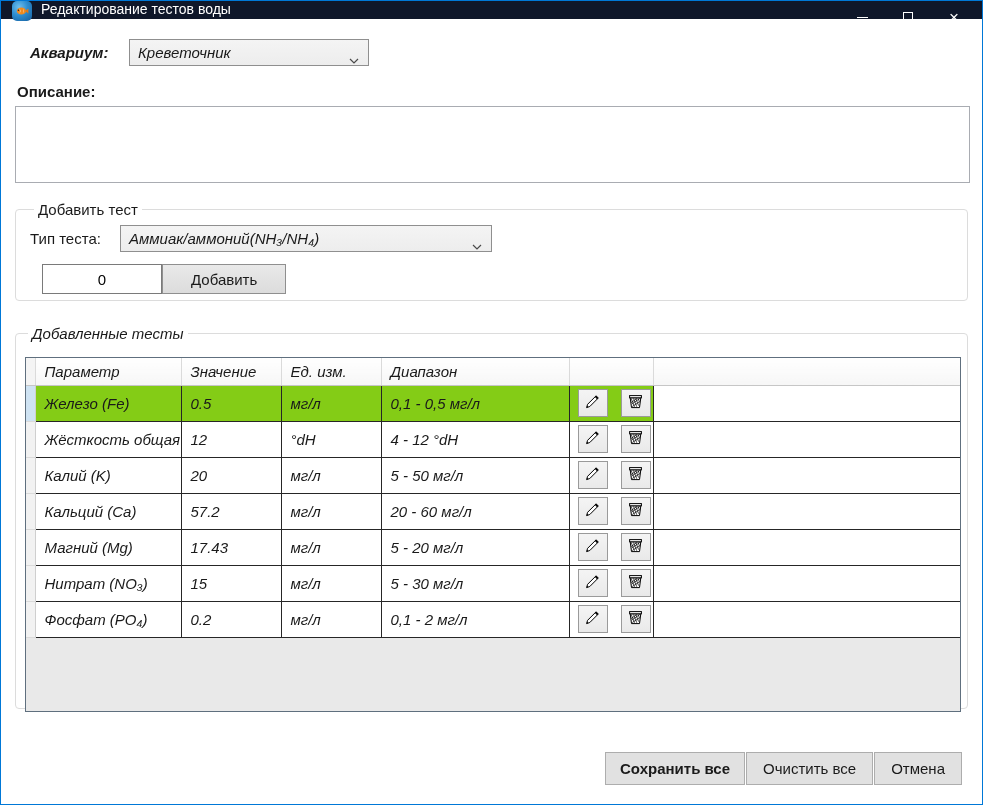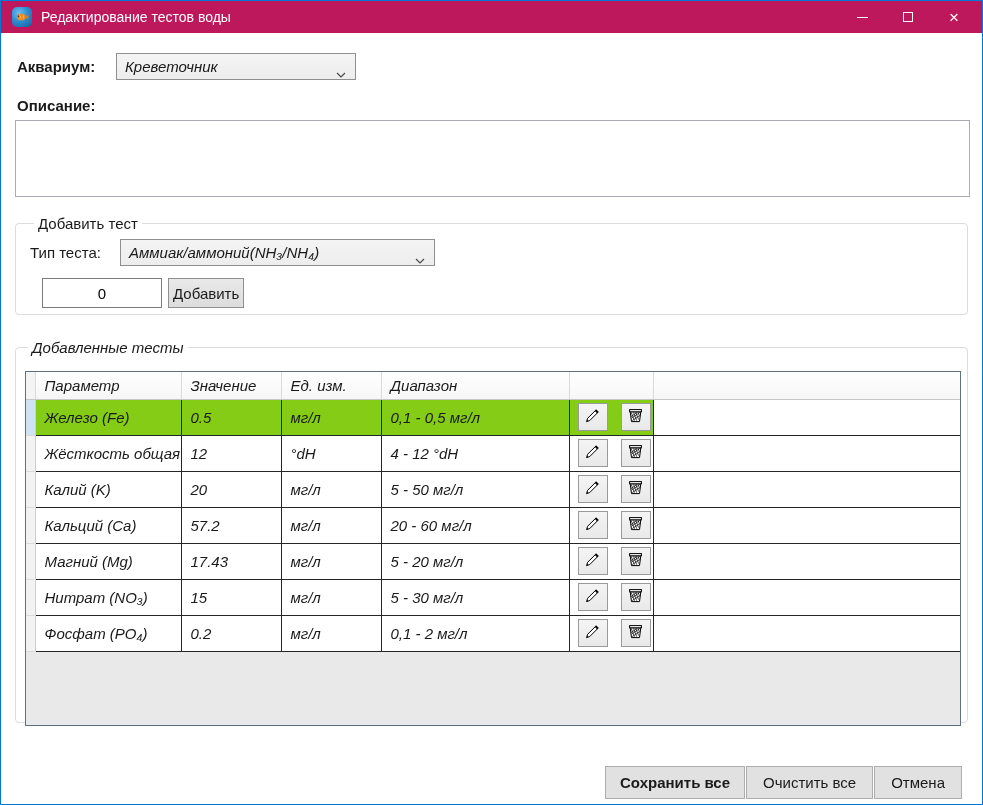--- a/index.html
+++ b/index.html
@@ -6,21 +6,21 @@
   html,body { background:#555; }
   body { font-family:"Liberation Sans","DejaVu Sans",sans-serif; }
 
   .window {
     width:983px; height:805px; background:#ffffff;
     border:1px solid #0078d7; position:relative; overflow:hidden;
   }
 
   
   .titlebar {
-    height:32px; background:#be185d; display:flex; align-items:center;
+    height:18px; background:#0f172a; display:flex; align-items:flex-start;
     color:#fff;
   }
   .app-icon {
     width:20px; height:20px; margin-left:11px; border-radius:5px;
     background:radial-gradient(circle at 35% 30%, #6ec0ef 0%, #2d8dd0 45%, #155e9e 100%);
     display:flex; align-items:center; justify-content:center; flex:0 0 auto;
   }
   .title-text { font-size:14px; margin-left:9px; flex:1 1 auto; white-space:nowrap; }
   .win-btn {
     width:46px; height:32px; display:flex; align-items:center; justify-content:center;
@@ -28,29 +28,29 @@
   }
   .win-btn:last-child { margin-right:5px; }
   .glyph-min { display:block; width:11px; height:1px; background:#fff; }
   .glyph-max { display:block; width:10px; height:10px; border:1px solid #fff; }
   .glyph-close { font-size:17px; font-weight:400; line-height:1; }
 
   
   .content { padding:0 14px; }
   .field-row { display:flex; align-items:center; margin-top:20px; }
   .lbl { font-size:15px; font-weight:bold; color:#1a1a1a; }
-  .lbl-aquarium { margin-left:2px; width:99px; }
+  .lbl-aquarium { margin-left:15px; width:99px;font-style:italic; }
 
   .combo {
     height:27px; background:linear-gradient(#f4f4f4,#ededed);
     border:1px solid #8f8f8f; display:flex; align-items:center;
     font-size:15px; color:#1a1a1a; padding-left:8px; position:relative;font-style:italic;
   }
   .combo-aquarium { width:240px; }
-  .combo-type { width:315px; }
+  .combo-type { width:372px; }
   .combo .chev { position:absolute; right:9px; top:10px; }
 
   .lbl-desc { margin-top:17px; margin-left:2px; }
   .desc-box {
     margin-top:6px; width:955px; height:77px; resize:none;
     border:1px solid #a9acb2; background:#fff; font-size:15px;
     font-family:"Liberation Sans","DejaVu Sans",sans-serif; outline:none; padding:4px 6px;
   }
 
   fieldset {
@@ -65,21 +65,21 @@
   .add-row2 { display:flex; align-items:center; margin-top:12px; }
   .value-input {
     width:120px; height:30px; margin-left:14px; border:1px solid #7a7a7a;
     text-align:center; font-size:15px; background:#fff; outline:none;
     font-family:"Liberation Sans","DejaVu Sans",sans-serif;
   }
   .btn {
     background:#e1e1e1; border:1px solid #adadad; font-size:15px; color:#1a1a1a;
     font-family:"Liberation Sans","DejaVu Sans",sans-serif; cursor:default;
   }
-  .btn-add { height:30px; margin-left:6px; padding:0 4px; border-color:#8f8f8f; background:linear-gradient(#e9e9e9,#dcdcdc); }
+  .btn-add { height:30px; padding:0 28px; border-color:#8f8f8f; background:linear-gradient(#e9e9e9,#dcdcdc); }
 
   
   .grid-wrap {
     margin-left:3px; margin-top:13px; width:936px; height:355px;
     border:1px solid #5f6f7e; background:#e9e9e9; overflow:hidden;
   }
   table.grid { border-collapse:collapse; table-layout:fixed; width:936px; font-size:15px; color:#1a1a1a; }
   .grid th {
     height:27px; font-weight:normal; text-align:left; padding:0 0 0 9px;
     background:linear-gradient(#ffffff,#f6f6f6);

